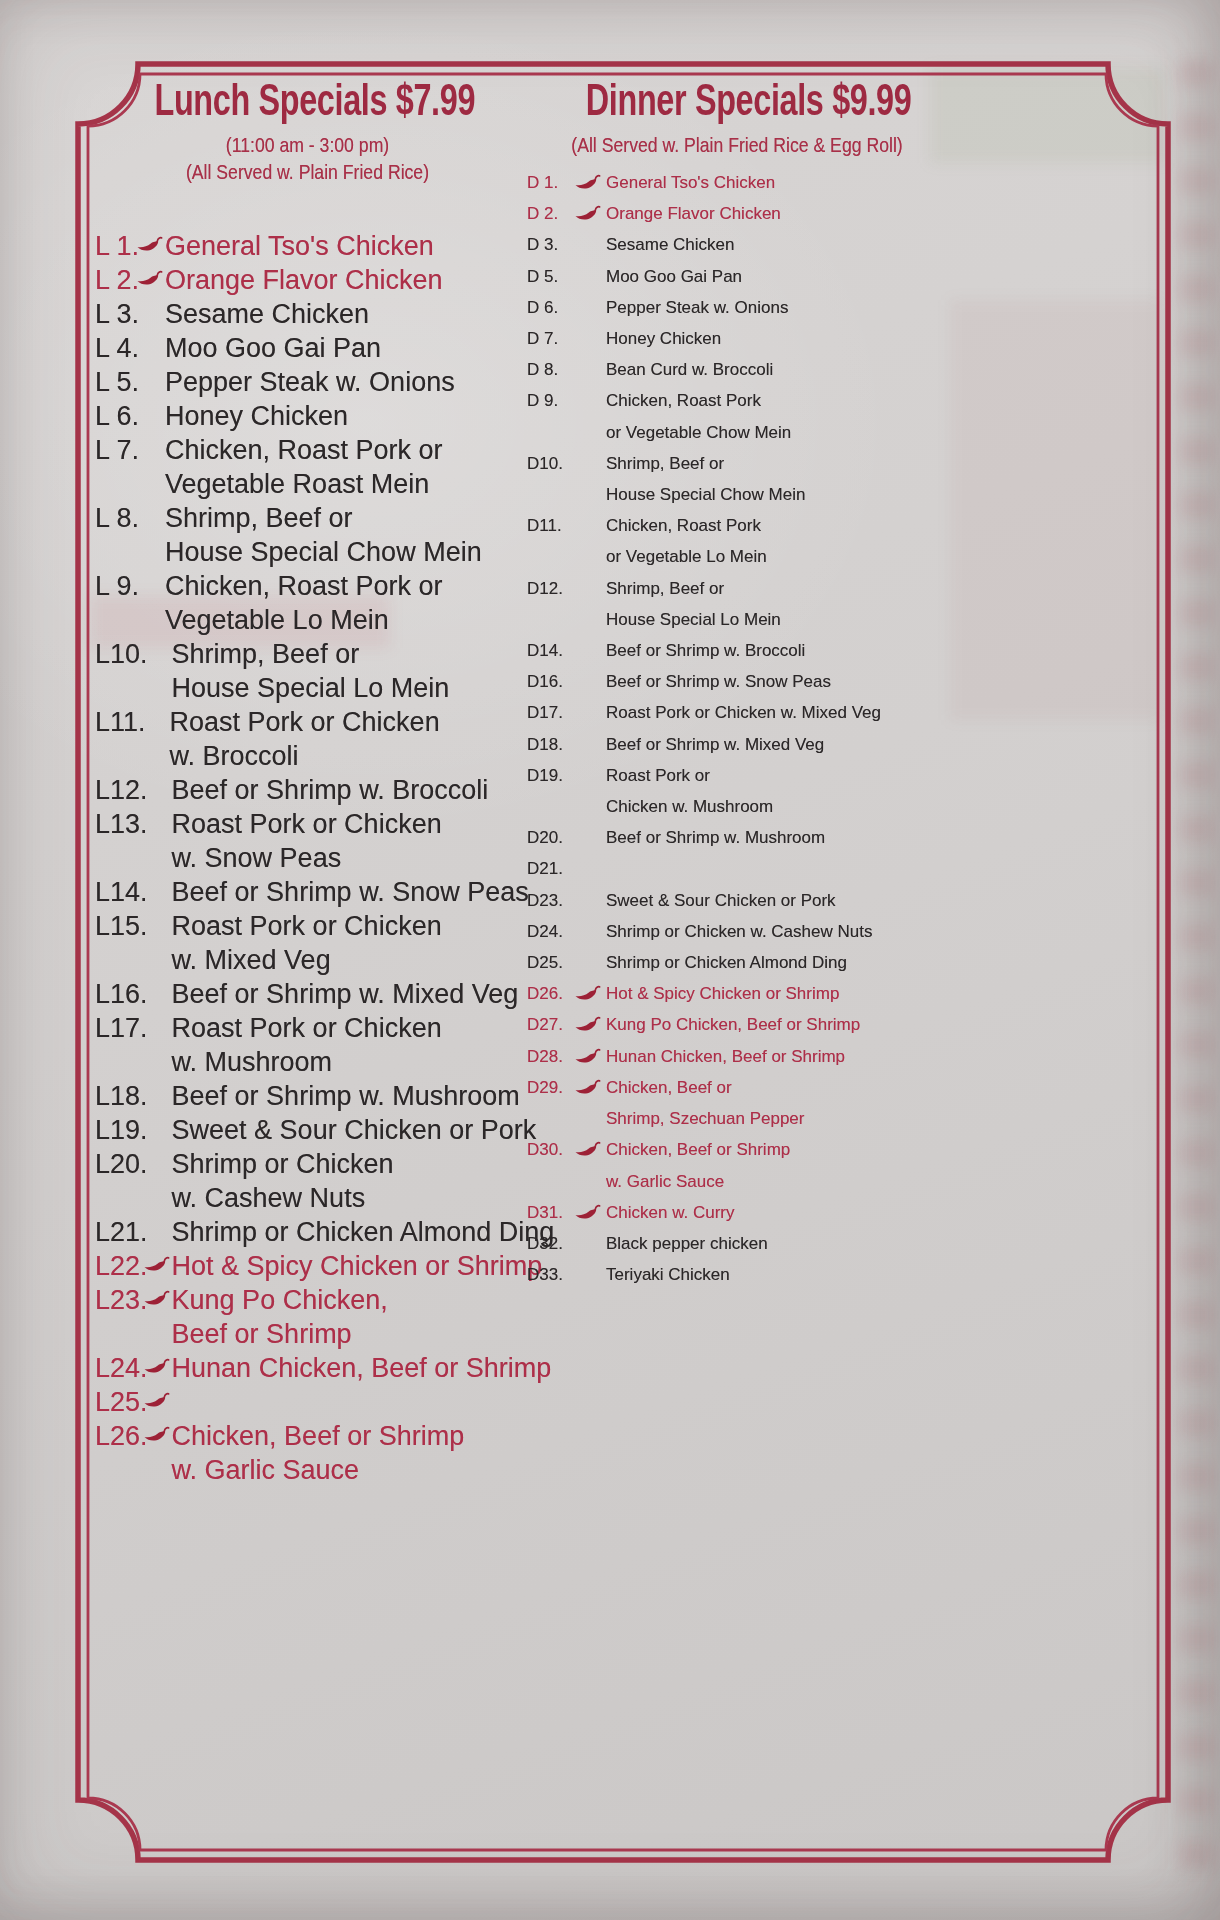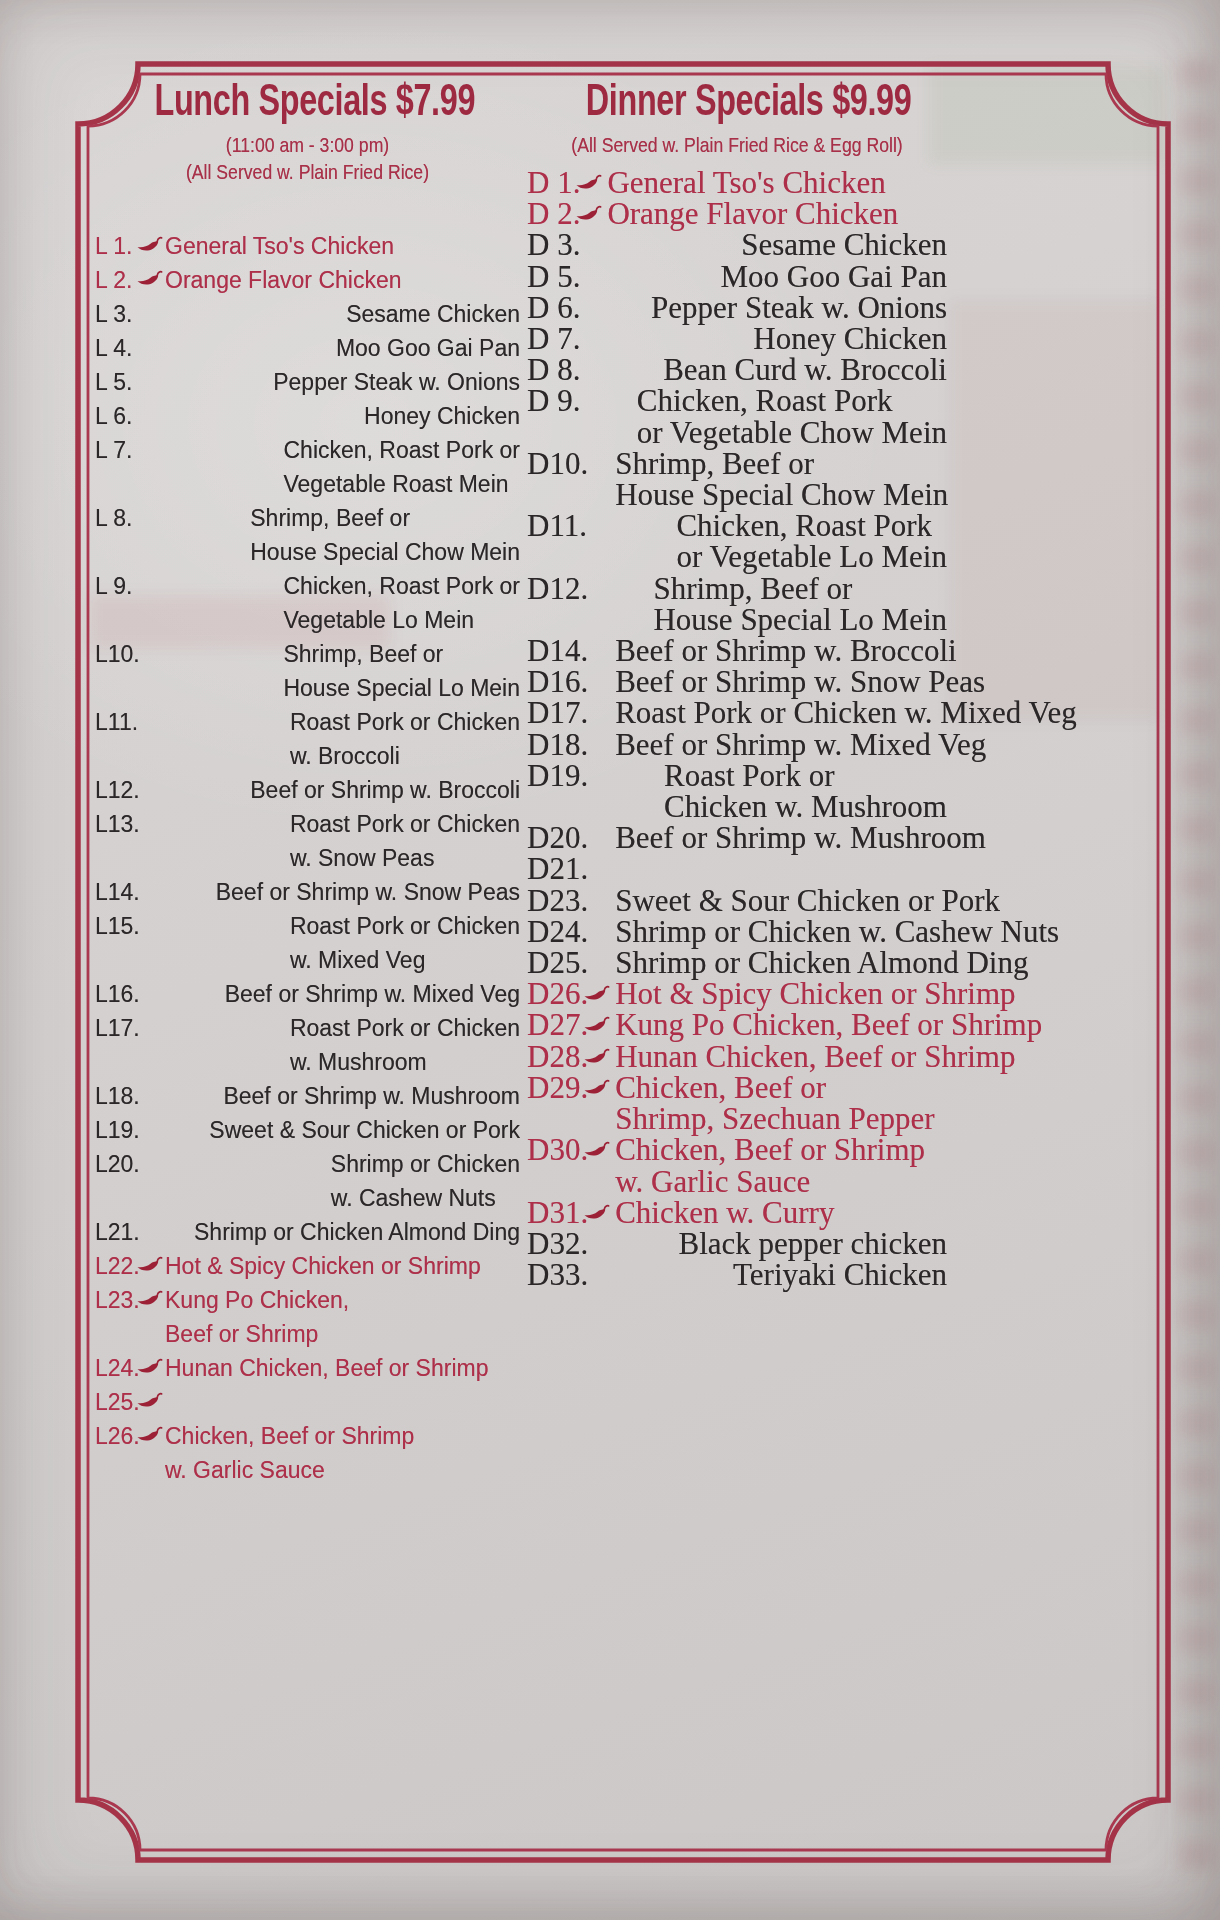--- a/index.html
+++ b/index.html
@@ -24,32 +24,32 @@
     text-align:center;letter-spacing:-.5px;transform:scaleX(.72);transform-origin:50% 50%;
     white-space:nowrap;
   }
   .sub{
     color:#a83048;font-size:21px;line-height:27px;text-align:center;
     transform:scaleX(.84);transform-origin:50% 50%;white-space:nowrap;font-weight:bold;
   }
   .sub{font-weight:normal;text-shadow:0 0 .5px rgba(168,48,72,.55);}
 
   .items{margin-top:9px;color:#2b2728;}
-  .lunch .items{font-size:23px;line-height:34px;margin-top:44px;}
-  .dinner .items{font-size:31px;line-height:31.2px;font-family:Liberation Serif, serif;}
+  .lunch .items{font-size:27px;line-height:34px;margin-top:44px;}
+  .dinner .items{font-size:17px;line-height:31.2px;}
   .item{display:flex;align-items:flex-start;}
   .item .num{flex:0 0 auto;min-width:46px;white-space:pre;}
   .dinner .item .num{min-width:52px;}
   .item .pepper{flex:0 0 auto;width:24px;position:relative;color:#9d2136;}
   .dinner .item .pepper{width:27px;}
   .item .pepper svg{position:absolute;left:-5px;top:7px;}
   .item .txt{flex:0 0 auto;}
   .item .txt div{white-space:nowrap;}
   .item.red{color:#ad2f49;text-shadow:0 0 .5px rgba(173,47,73,.5);}
-  .item:not(.red){text-shadow:0 0 .5px rgba(43,39,40,.45);justify-content:space-between;}
+  .item:not(.red){text-shadow:0 0 .5px rgba(43,39,40,.45);}
 </style>
 </head>
 <body>
 
 <div class="page">
 
   <div class="artifact" style="left:930px;top:68px;width:235px;height:95px;background:rgba(120,140,90,.09);"></div>
   <div class="artifact" style="left:950px;top:300px;width:210px;height:420px;background:rgba(150,90,80,.06);"></div>
   <div class="artifact" style="left:90px;top:596px;width:300px;height:52px;background:rgba(190,80,90,.09);"></div>
   <div class="artifact" style="left:1178px;top:60px;width:36px;height:1810px;background:repeating-linear-gradient(180deg, rgba(150,60,70,.12) 0 26px, rgba(120,120,110,.05) 26px 54px);"></div>

